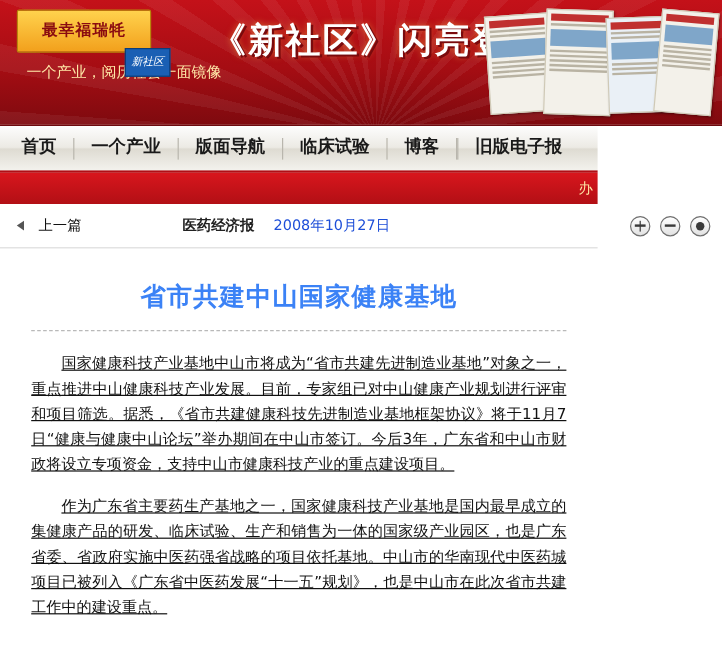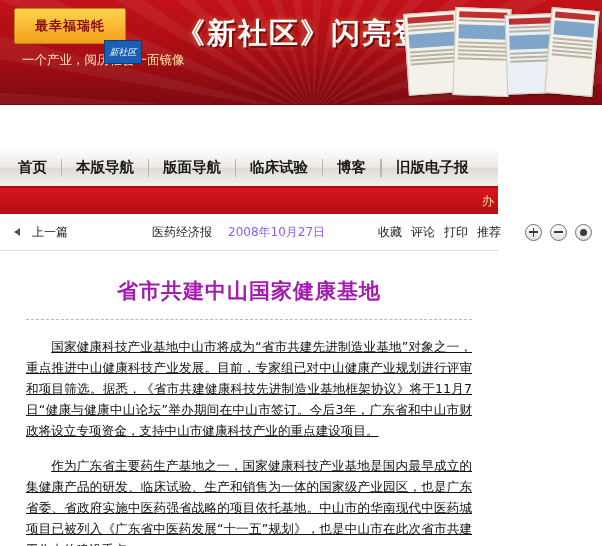--- a/index.html
+++ b/index.html
@@ -120,21 +120,20 @@
   }
 
   
   .nav {
     position: relative;
     height: 37px;
     background: linear-gradient(180deg,#fdfdfd 0%, #eceae4 48%, #dedbd2 52%, #f3f2ed 100%);
     border-bottom: 2px solid #b00f16;
     display: flex;
     align-items: center;
-    margin-top: 44px;
   }
   .nav-item {
     font-family: "DejaVu Sans", sans-serif;
     font-size: 14.5px;
     font-weight: bold;
     color: #1a1a1a;
     padding: 0 14px;
     line-height: 37px;
     white-space: nowrap;
     cursor: pointer;
@@ -197,26 +196,27 @@
   .tri-left {
     width: 0; height: 0;
     border-top: 4px solid transparent;
     border-bottom: 4px solid transparent;
     border-right: 6px solid #555;
   }
   .tb-source {
     position: absolute;
     left: 152px;
     white-space: nowrap;
+    font-weight: bold;
   }
   .tb-date {
     position: absolute;
     left: 228px;
     white-space: nowrap;
-    color: #8b5cf6;
+    color: #1d4ed8;
   }
   .tb-actions {
     position: absolute;
     left: 378px;
     display: flex;
     gap: 9px;
     white-space: nowrap;
   }
   .tb-actions span { cursor: pointer; }
   .tb-circles {
@@ -250,21 +250,21 @@
   .article {
     position: relative;
     padding: 0 26px;
   }
   .headline {
     margin: 26px 0 14px 0;
     text-align: center;
     font-family: "DejaVu Sans", sans-serif;
     font-size: 21px;
     font-weight: bold;
-    color: #a21caf;
+    color: #3b82f6;
     letter-spacing: 1px;
   }
   .hr-dash {
     border: 0;
     border-top: 1px dashed #b9b9b9;
     margin: 0 0 16px 0;
   }
   .para {
     font-family: "DejaVu Sans", sans-serif;
     font-size: 12.6px;
@@ -327,21 +327,21 @@
         <div class="pl"></div>
           <div class="pl"></div>
           <div class="pl"></div>
       </div>
     </div>
   </div>
 
   <div class="nav">
     <div class="nav-item">首页</div>
     <div class="nav-sep"></div>
-    <div class="nav-item">本版导航</div>
+    <div class="nav-item">一个产业</div>
     <div class="nav-sep"></div>
     <div class="nav-item">版面导航</div>
     <div class="nav-sep"></div>
     <div class="nav-item">临床试验</div>
     <div class="nav-sep"></div>
     <div class="nav-item">博客</div>
     <div class="nav-sep"></div>
     <div class="nav-sep"></div>
     <div class="nav-item">旧版电子报</div>
   </div>
@@ -351,26 +351,20 @@
     <div class="right">办</div>
   </div>
 
   <div class="toolbar">
     <div class="prev-link">
       <span class="tri-left"></span>
       <span>上一篇</span>
     </div>
     <div class="tb-source">医药经济报</div>
     <div class="tb-date">2008年10月27日</div>
-    <div class="tb-actions">
-      <span>收藏</span>
-      <span>评论</span>
-      <span>打印</span>
-      <span>推荐</span>
-    </div>
     <div class="tb-circles">
       <span class="circ plus"></span>
       <span class="circ minus"></span>
       <span class="circ dot"></span>
     </div>
   </div>
 
   <div class="article">
     <h1 class="headline">省市共建中山国家健康基地</h1>
     <hr class="hr-dash">

